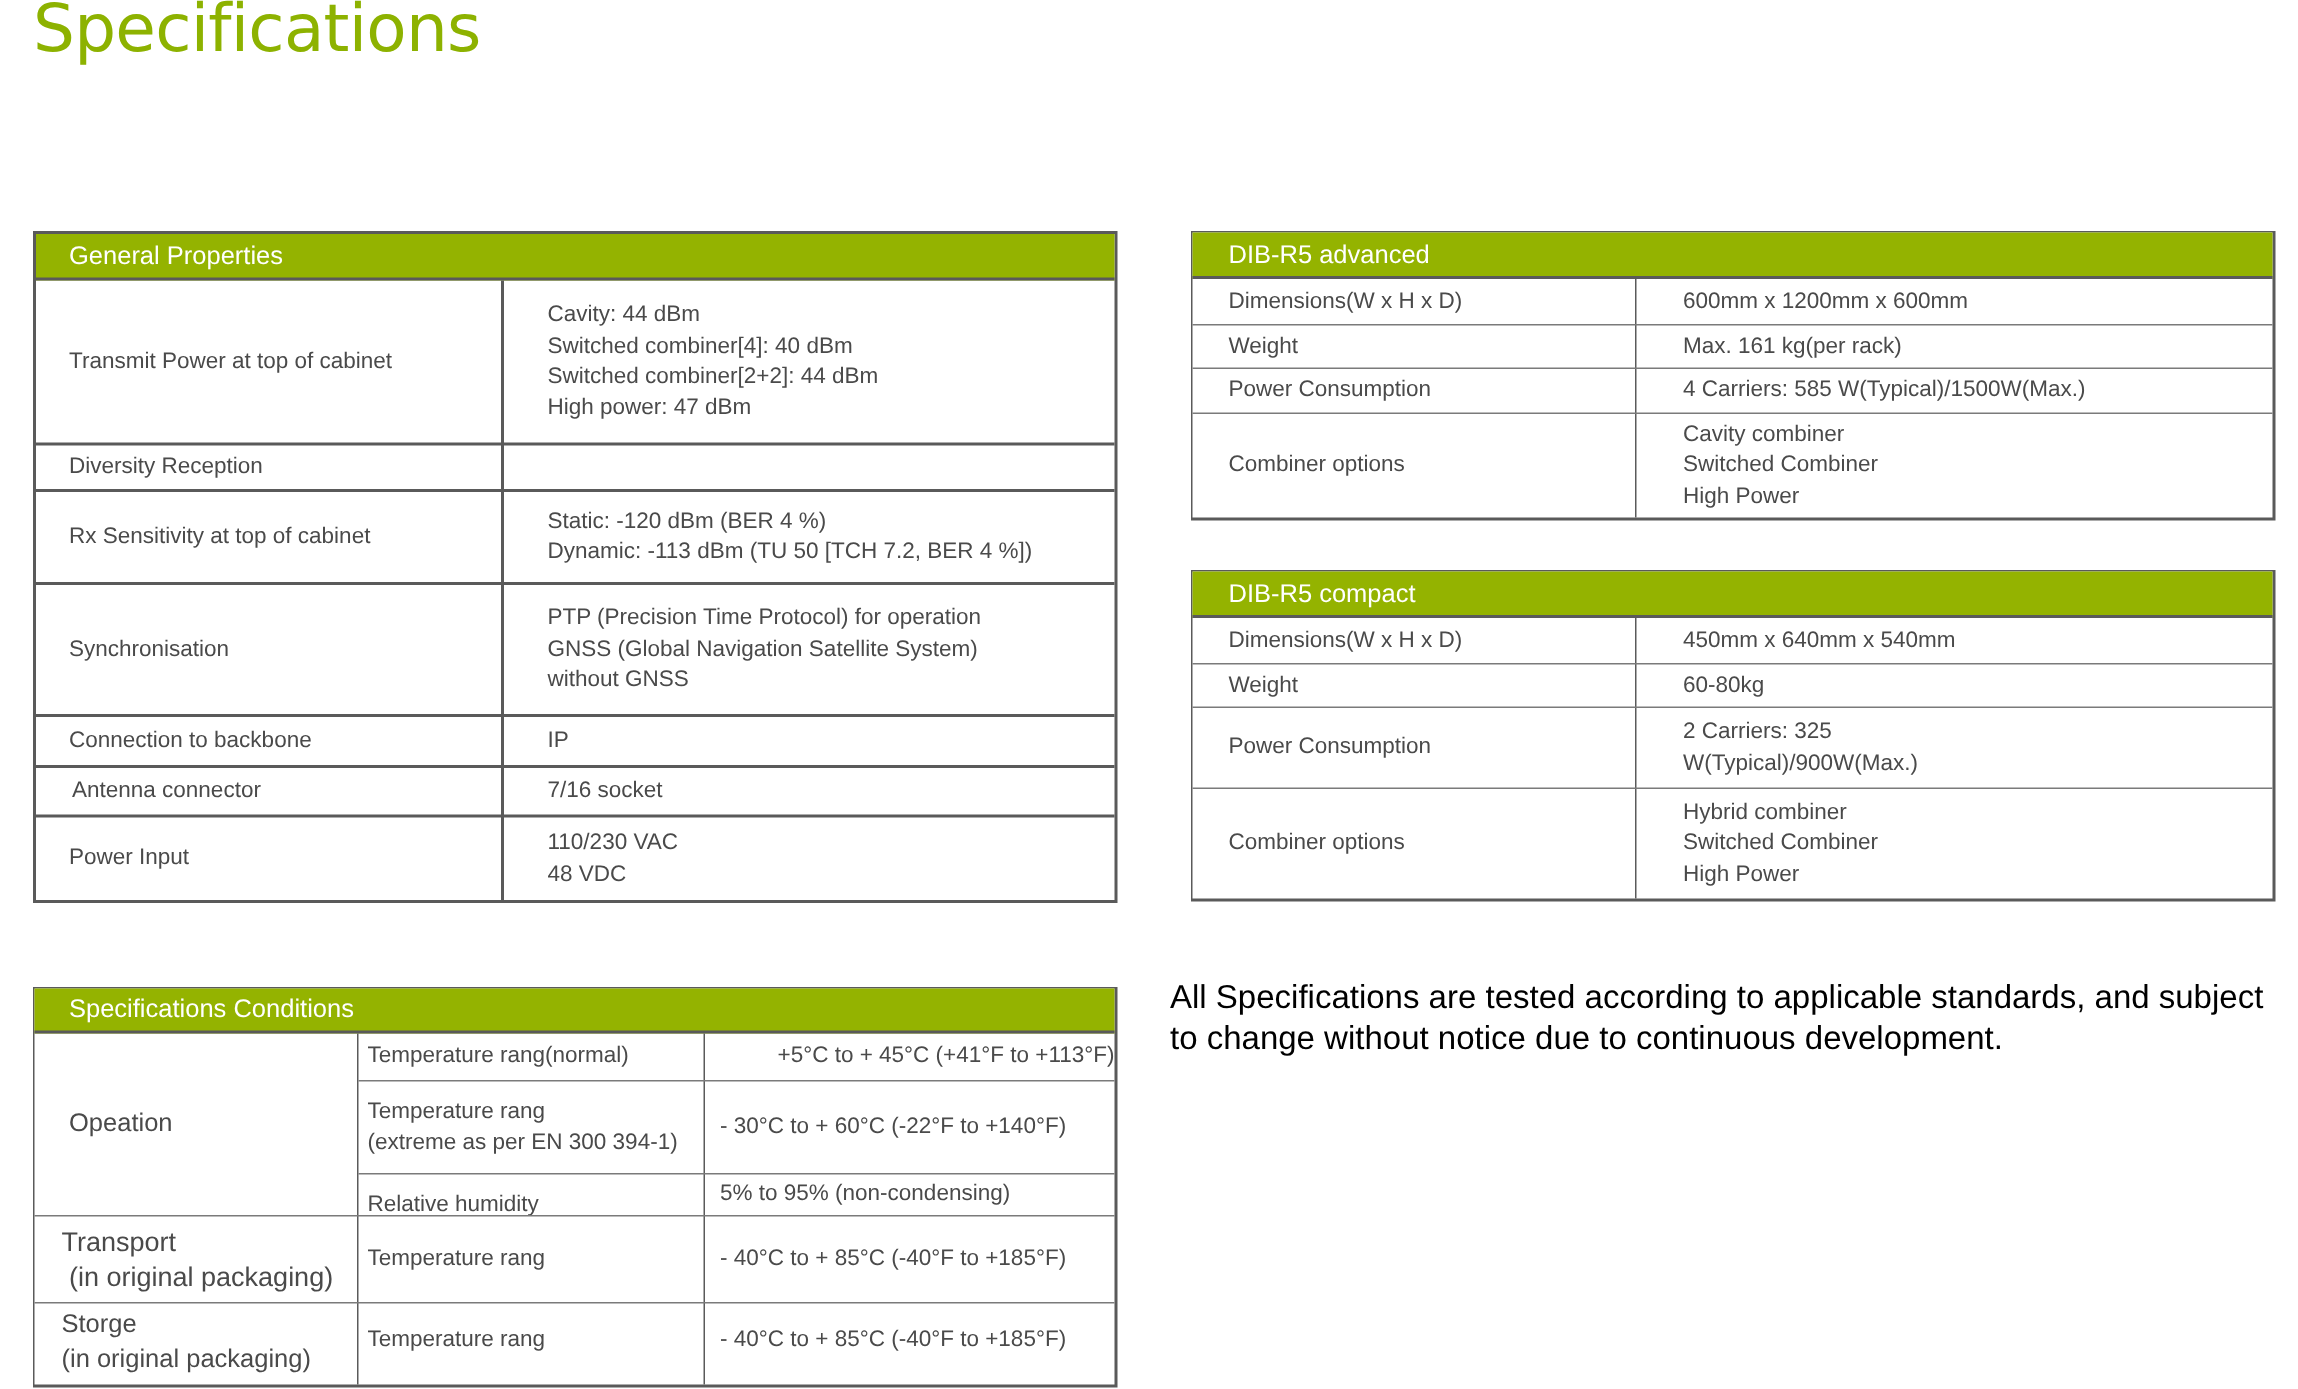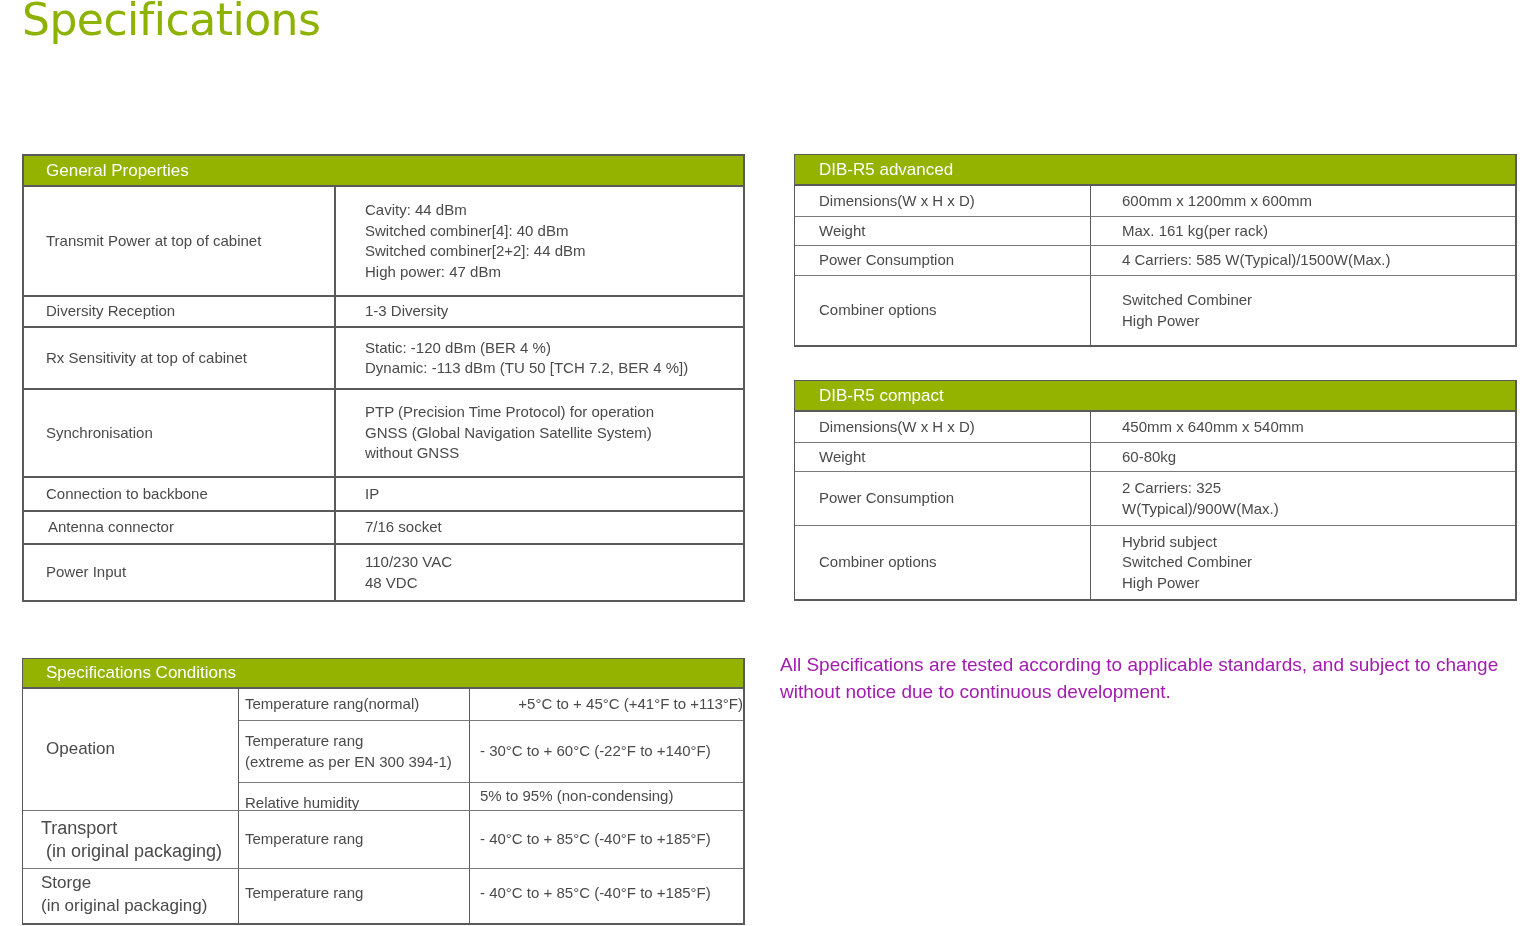--- a/index.html
+++ b/index.html
@@ -9,42 +9,41 @@
            font-family:"DejaVu Sans", sans-serif; letter-spacing:-0.5px; }
   .tbl { position:absolute; border:2px solid #5a5a5a; box-sizing:border-box; }
   .hdr { position:absolute; left:0; right:0; top:0; background:#94b300; color:#fff;
          font-size:17px; padding-left:22px; box-sizing:border-box; display:flex; align-items:center;
          border-bottom:2px solid #5a5a5a; }
   .row { position:absolute; left:0; right:0; border-top:2px solid #5a5a5a; box-sizing:border-box; }
   .cell { position:absolute; top:0; bottom:0; display:flex; flex-direction:column; justify-content:center;
           font-size:15px; line-height:20.5px; color:#4a4a4a; box-sizing:border-box; }
   .vline { position:absolute; top:0; bottom:0; width:2px; background:#5a5a5a; }
   .thin { border-top:1px solid #7a7a7a; }
-  .note { position:absolute; left:780px; top:651px; width:740px; font-size:19px; line-height:27px; color:#a21caf; }
+  .note { position:absolute; left:780px; top:651px; width:740px; font-size:22px; line-height:27px; color:#000000; }
 </style>
 </head>
 <body>
 
 <div class="title">Specifications</div>
 
 <div class="tbl" style="left:22px;top:154px;width:723px;height:448px;">
   <div class="hdr" style="height:31px;">General Properties</div>
   <div class="vline" style="left:310px;top:31px;"></div>
   <div class="row" style="top:31px;height:108px;border-top:none;">
     <div class="cell" style="left:22px;width:285px;">Transmit Power at top of cabinet</div>
     <div class="cell" style="left:341px;right:0;">
       <span>Cavity: 44 dBm</span>
         <span>Switched combiner[4]: 40 dBm</span>
         <span>Switched combiner[2+2]: 44 dBm</span>
         <span>High power: 47 dBm</span>
     </div>
   </div>
   <div class="row" style="top:139px;height:31px;">
     <div class="cell" style="left:22px;width:285px;">Diversity Reception</div>
-    <div class="cell" style="left:341px;right:0;">1-3 Diversity</div>
   </div>
   <div class="row" style="top:170px;height:62px;">
     <div class="cell" style="left:22px;width:285px;">Rx Sensitivity at top of cabinet</div>
     <div class="cell" style="left:341px;right:0;">
       <span>Static: -120 dBm (BER 4 %)</span>
         <span>Dynamic: -113 dBm (TU 50 [TCH 7.2, BER 4 %])</span>
     </div>
   </div>
   <div class="row" style="top:232px;height:88px;">
     <div class="cell" style="left:22px;width:285px;">Synchronisation</div>
@@ -82,20 +81,21 @@
     <div class="cell" style="left:24px;width:270px;">Weight</div>
     <div class="cell" style="left:327px;right:0;">Max. 161 kg(per rack)</div>
   </div>
   <div class="row thin" style="top:90px;height:30px;">
     <div class="cell" style="left:24px;width:270px;">Power Consumption</div>
     <div class="cell" style="left:327px;right:0;">4 Carriers: 585 W(Typical)/1500W(Max.)</div>
   </div>
   <div class="row thin" style="top:120px;height:70px;">
     <div class="cell" style="left:24px;width:270px;">Combiner options</div>
     <div class="cell" style="left:327px;right:0;">
+      <span>Cavity combiner</span>
         <span>Switched Combiner</span>
         <span>High Power</span>
     </div>
   </div>
 </div>
 
 <div class="tbl" style="left:794px;top:380px;width:723px;height:221px;border-width:1px 2px 2px 1px;">
   <div class="hdr" style="height:31px;padding-left:24px;">DIB-R5 compact</div>
   <div class="vline" style="left:295px;top:31px;width:1px;"></div>
   <div class="row thin" style="top:31px;height:30px;border-top:none;">
@@ -109,21 +109,21 @@
   <div class="row thin" style="top:90px;height:54px;">
     <div class="cell" style="left:24px;width:270px;">Power Consumption</div>
     <div class="cell" style="left:327px;right:0;">
       <span>2 Carriers: 325</span>
         <span>W(Typical)/900W(Max.)</span>
     </div>
   </div>
   <div class="row thin" style="top:144px;height:74px;">
     <div class="cell" style="left:24px;width:270px;">Combiner options</div>
     <div class="cell" style="left:327px;right:0;">
-      <span>Hybrid subject</span>
+      <span>Hybrid combiner</span>
         <span>Switched Combiner</span>
         <span>High Power</span>
     </div>
   </div>
 </div>
 
 <div class="tbl" style="left:22px;top:658px;width:723px;height:267px;border-width:1px 2px 2px 1px;">
   <div class="hdr" style="height:30px;padding-left:23px;">Specifications Conditions</div>
 
   <div class="vline" style="left:215px;top:30px;width:1px;"></div>

